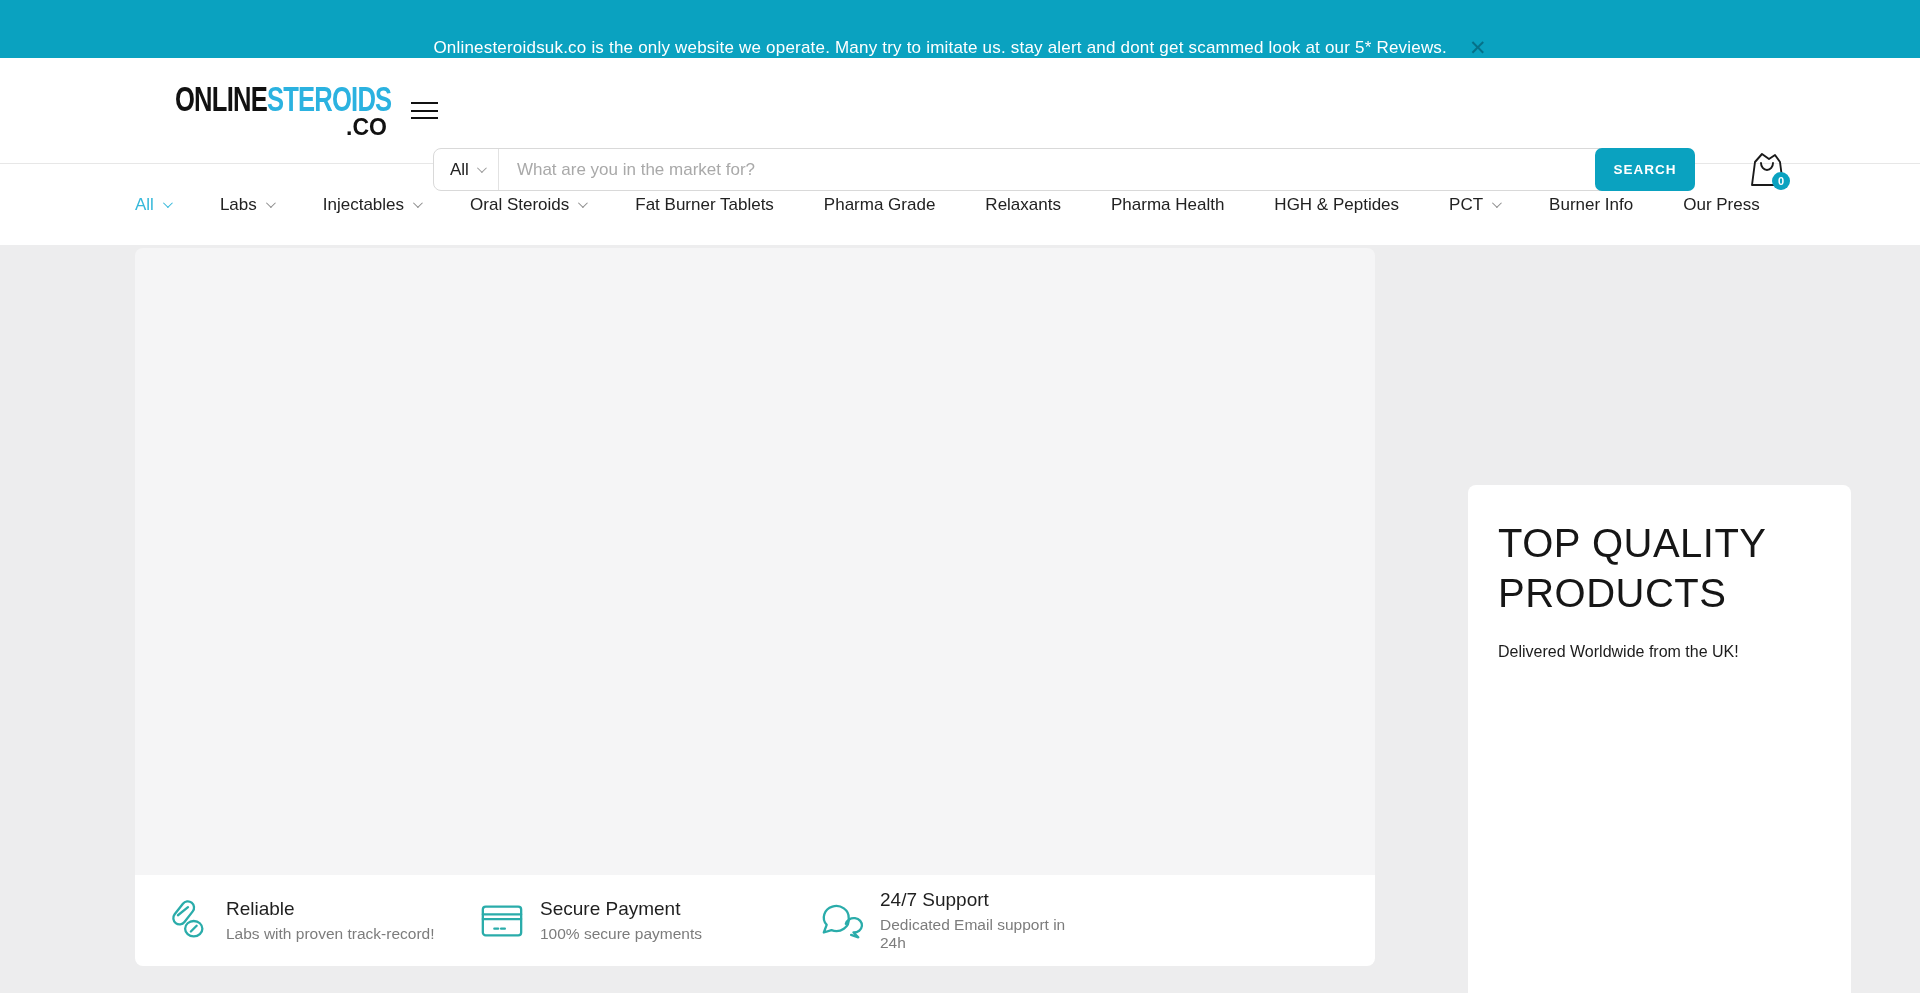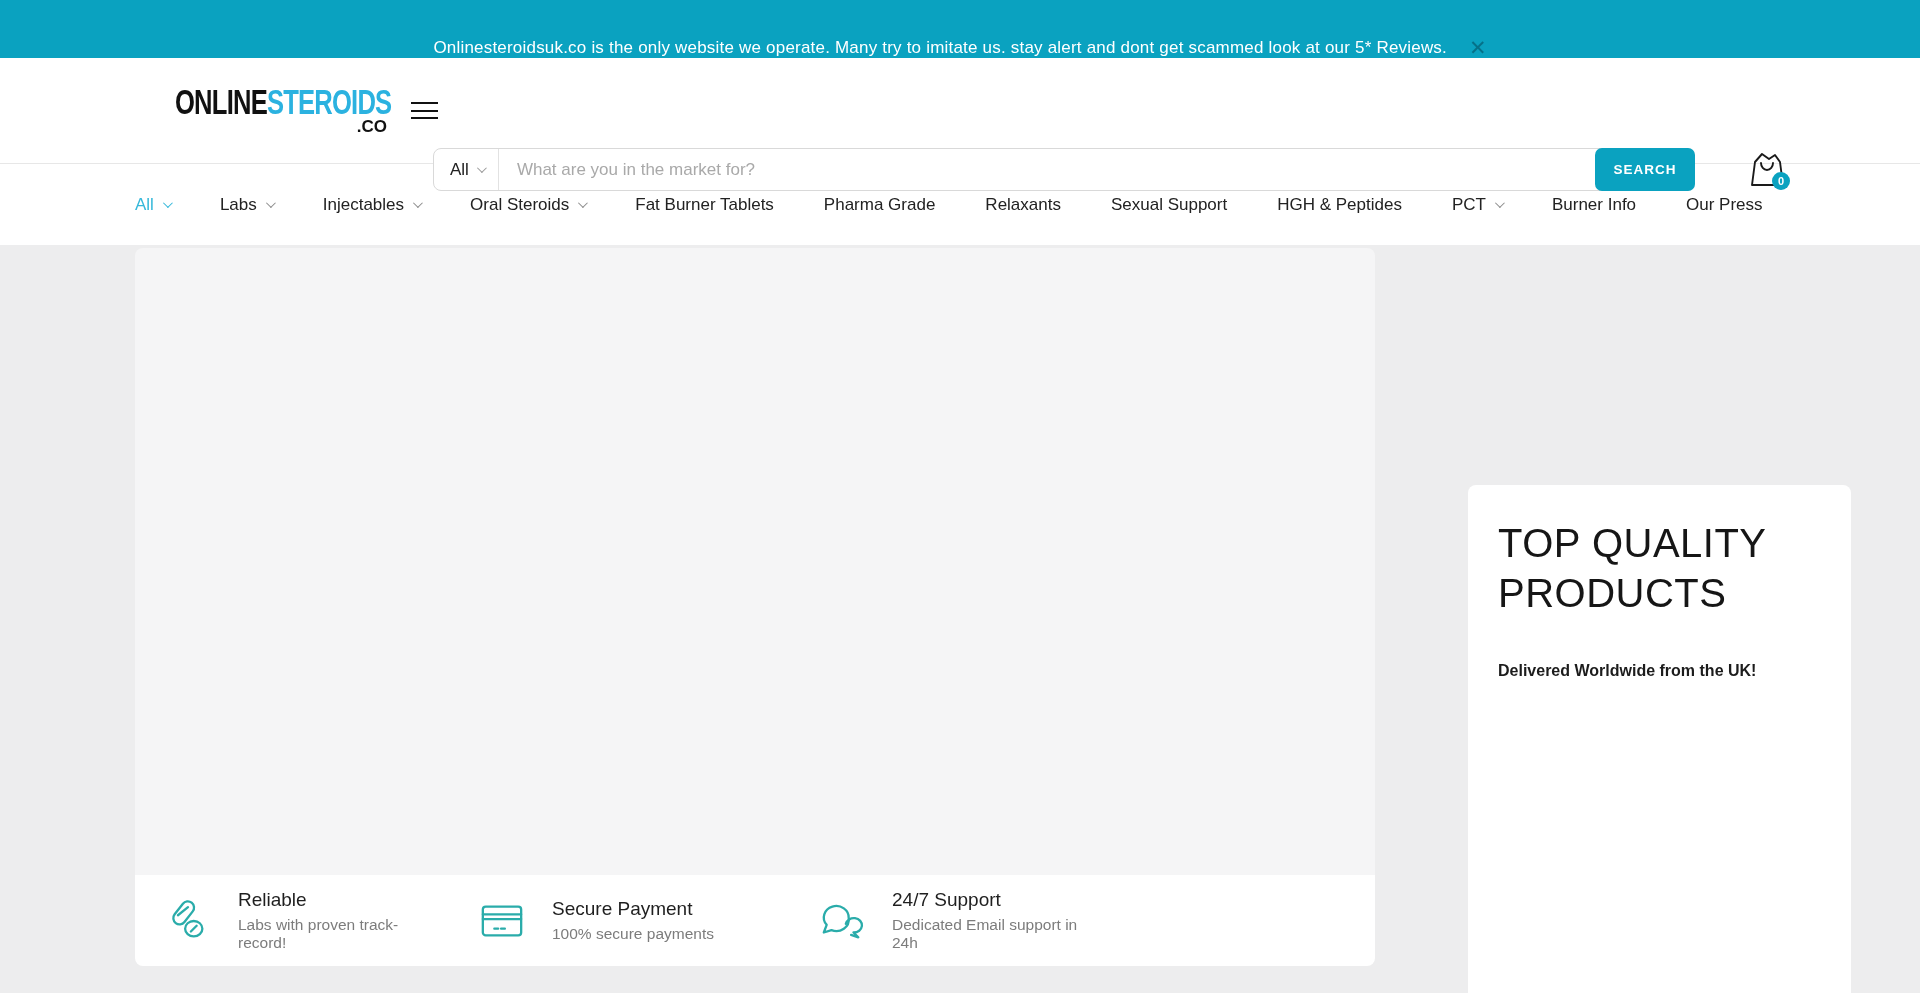--- a/index.html
+++ b/index.html
@@ -11,21 +11,21 @@
   .banner-text { color:#ffffff; font-size:17px; letter-spacing:.2px; }
   .banner-close { margin-left:22px; font-size:21px; color:rgba(0,45,60,.42); cursor:pointer; line-height:1; }
 
   
   .header { height:105px; background:#fff; display:flex; align-items:center; padding:0 135px 0 135px; position:relative; }
   .logo-block { width:212px; cursor:pointer;margin-left:40px; }
   .logo-line1 { font-size:32px; font-weight:800; letter-spacing:-1px; white-space:nowrap;
                 transform:scaleX(.80) scaleY(1.12); transform-origin:left center; }
   .logo-online { color:#111; }
   .logo-steroids { color:#2bb2e0; }
-  .logo-co { text-align:right; font-size:17px; font-weight:800; color:#111; margin-top:-4px; letter-spacing:0; }
+  .logo-co { text-align:right; font-size:23px; font-weight:800; color:#111; margin-top:-4px; letter-spacing:0; }
   .burger { margin-left:24px; width:27px; height:17px; display:flex; flex-direction:column; justify-content:space-between; cursor:pointer; }
   .burger span { display:block; height:2px; background:#111; }
 
   .searchbar { position:absolute; left:433px; top:90px; width:1262px; height:43px;
                border:1px solid #d9d9d9; border-radius:8px; background:#fff;
                display:flex; align-items:center; }
   .search-cat { display:flex; align-items:center; gap:8px; padding:0 14px 0 16px; height:100%;
                 border-right:1px solid #e2e2e2; cursor:pointer; }
   .search-cat-label { font-size:17px; color:#222; }
   .chev { width:7px; height:7px; border-right:1.6px solid #9a9a9a; border-bottom:1.6px solid #9a9a9a;
@@ -51,32 +51,32 @@
   .nav-item.active { color:#35b8da; }
   .nav-item.active .chev { border-color:#35b8da; }
 
   
   .hero-section { position:relative; height:748px; background:#ededee; }
   .hero-card { position:absolute; left:135px; top:3px; width:1240px; height:627px;
                background:#f5f5f6; border-radius:8px 8px 0 0; }
   .features-bar { position:absolute; left:135px; top:630px; width:1240px; height:91px;
                   background:#ffffff; border-radius:0 0 8px 8px;
                   display:grid; grid-template-columns:310px 325px 324px 1fr; align-items:center; }
-  .feature { display:flex; align-items:center; gap:27px; padding-left:30px; }
+  .feature { display:flex; align-items:center; gap:15px; padding-left:30px; }
   .feature:nth-child(2){ padding-left:34px; }
   .feature:nth-child(3){ padding-left:49px; }
   .feature:nth-child(4){ padding-left:63px;flex-direction:column; }
   .feature-icon { width:46px; height:46px; flex:0 0 auto; }
   .feature-title { font-size:19px; color:#1f1f1f; margin-bottom:5px; }
   .feature-sub { font-size:15.5px; color:#7c7c7c; }
 
   .side-panel { position:absolute; left:1468px; top:240px; width:383px; height:508px;
                 background:#ffffff; border-radius:8px 8px 0 0; padding:33px 30px 16px 30px; }
   .side-title { font-size:40px; line-height:50px; color:#161616; font-weight:400; width:270px; letter-spacing:.5px; }
-  .side-sub { margin-top:44px; font-size:16px; font-weight:bold; color:#1c1c1c; }
+  .side-sub { margin-top:25px; font-size:16px; font-weight:normal; color:#1c1c1c; }
 
   svg.stroke-teal { stroke:#2aacaa; fill:none; stroke-width:2.4; stroke-linecap:round; stroke-linejoin:round; }
   svg.stroke-dark { stroke:#1a1a1a; fill:none; stroke-width:1.9; stroke-linecap:round; stroke-linejoin:round; }
 </style>
 </head>
 <body>
 
 <div class="banner">
   <span class="banner-text">Onlinesteroidsuk.co is the only website we operate. Many try to imitate us. stay alert and dont get scammed look at our 5* Reviews.</span>
   <span class="banner-close">✕</span>
@@ -133,21 +133,21 @@
     <li class="nav-item">
         <span>Fat Burner Tablets</span>
       </li>
     <li class="nav-item">
         <span>Pharma Grade</span>
       </li>
     <li class="nav-item">
         <span>Relaxants</span>
       </li>
     <li class="nav-item">
-        <span>Sexual Support</span>
+        <span>Pharma Health</span>
       </li>
     <li class="nav-item">
         <span>HGH &amp; Peptides</span>
       </li>
     <li class="nav-item">
         <span>PCT</span>
         <span class="chev"></span>
       </li>
     <li class="nav-item">
         <span>Burner Info</span>

